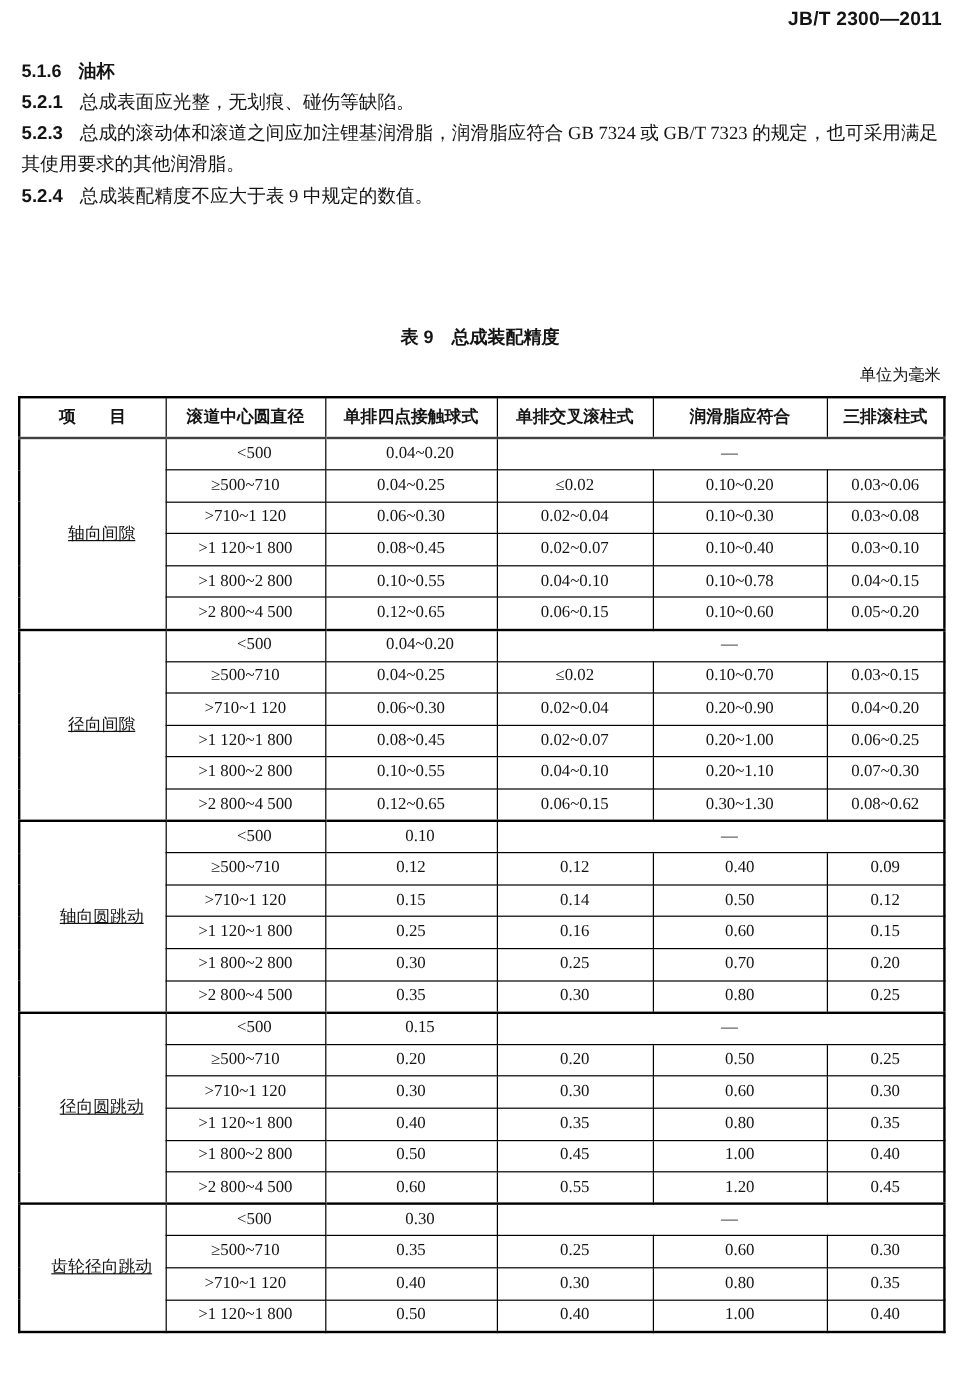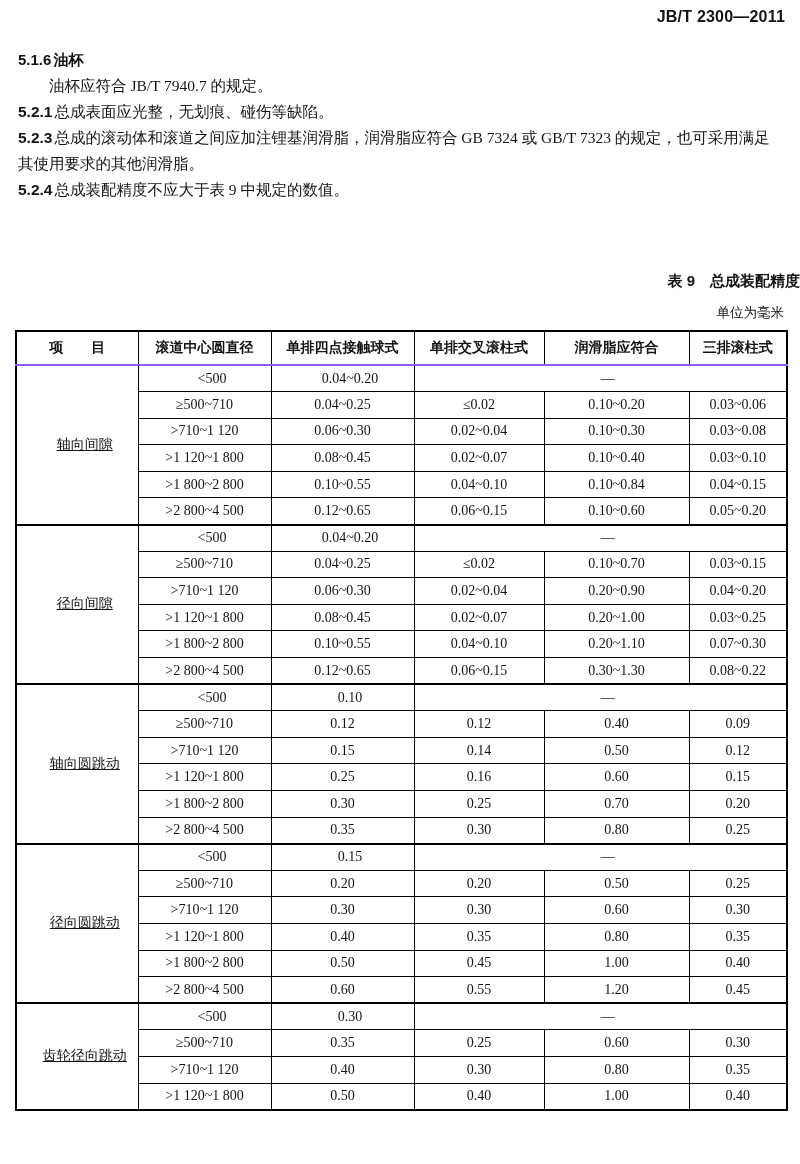--- a/index.html
+++ b/index.html
@@ -23,26 +23,26 @@
   }
   .content p { margin:0; }
   .content p.heading {
     font-weight:bold;
     font-family:"Liberation Sans","DejaVu Sans",sans-serif;
     font-size:15px;
   }
   .content .num {
     font-family:"Liberation Sans","DejaVu Sans",sans-serif;
     font-weight:bold;
-    margin-right:2px;
+    margin-right:14px;
   }
   .content p.indent { text-indent:2em; }
   .table-title {
     position:absolute; top:272px; left:0; width:100%;
-    text-align:right;
+    text-align:center;
     font-family:"Liberation Sans","DejaVu Sans",sans-serif;
     font-weight:bold; font-size:15px;
   }
   .unit-note {
     position:absolute; top:304px; right:16px;
     font-size:13.5px;
   }
   table.precision {
     position:absolute; top:330px; left:15px;
     width:771px;
@@ -53,40 +53,39 @@
   .precision th, .precision td {
     border:1px solid #000;
     text-align:center; vertical-align:middle;
     padding:0;
     overflow:hidden; white-space:nowrap;
   }
   .precision thead th {
     height:34px;
     font-family:"Liberation Sans","DejaVu Sans",sans-serif;
     font-weight:bold; font-size:14px;
-    border-bottom:2px solid #8b5cf6;
+    border-bottom:2px solid #404040;
   }
   .precision tbody td {
     height:26.6px;
     font-size:14px;
     font-family:"Liberation Serif","DejaVu Serif",serif;
   }
   .precision tbody tr.group-start td { border-top:2px solid #000;padding-left:15px; }
   .precision td.item-cell { font-size:14px;text-decoration:underline; }
 </style>
 </head>
 <body>
 
 <div class="page">
 
   <div class="doc-header">JB/T 2300—2011</div>
 
   <div class="content" id="clauses">
       <p class="heading"><span class="num">5.1.6</span>油杯</p>
-      <p class="indent">油杯应符合 JB/T 7940.7 的规定。</p>
       <p class="body"><span class="num">5.2.1</span>总成表面应光整，无划痕、碰伤等缺陷。</p>
       <p class="body"><span class="num">5.2.3</span>总成的滚动体和滚道之间应加注锂基润滑脂，润滑脂应符合 GB 7324 或 GB/T 7323 的规定，也可采用满足其使用要求的其他润滑脂。</p>
       <p class="body"><span class="num">5.2.4</span>总成装配精度不应大于表 9 中规定的数值。</p>
     </div>
 
   <div class="table-title">表 9　总成装配精度</div>
 
   <div class="unit-note">单位为毫米</div>
 
   <table class="precision">
@@ -133,21 +132,21 @@
           <td>&gt;1 120~1 800</td>
           <td>0.08~0.45</td>
           <td>0.02~0.07</td>
           <td>0.10~0.40</td>
           <td>0.03~0.10</td>
         </tr>
         <tr>
           <td>&gt;1 800~2 800</td>
           <td>0.10~0.55</td>
           <td>0.04~0.10</td>
-          <td>0.10~0.84</td>
+          <td>0.10~0.78</td>
           <td>0.04~0.15</td>
         </tr>
         <tr>
           <td>&gt;2 800~4 500</td>
           <td>0.12~0.65</td>
           <td>0.06~0.15</td>
           <td>0.10~0.60</td>
           <td>0.05~0.20</td>
         </tr>
         <tr class="group-start">
@@ -168,35 +167,35 @@
           <td>0.06~0.30</td>
           <td>0.02~0.04</td>
           <td>0.20~0.90</td>
           <td>0.04~0.20</td>
         </tr>
         <tr>
           <td>&gt;1 120~1 800</td>
           <td>0.08~0.45</td>
           <td>0.02~0.07</td>
           <td>0.20~1.00</td>
-          <td>0.03~0.25</td>
+          <td>0.06~0.25</td>
         </tr>
         <tr>
           <td>&gt;1 800~2 800</td>
           <td>0.10~0.55</td>
           <td>0.04~0.10</td>
           <td>0.20~1.10</td>
           <td>0.07~0.30</td>
         </tr>
         <tr>
           <td>&gt;2 800~4 500</td>
           <td>0.12~0.65</td>
           <td>0.06~0.15</td>
           <td>0.30~1.30</td>
-          <td>0.08~0.22</td>
+          <td>0.08~0.62</td>
         </tr>
         <tr class="group-start">
           <td rowspan="6" class="item-cell">轴向圆跳动</td>
           <td>&lt;500</td>
           <td>0.10</td>
           <td colspan="3">—</td>
         </tr>
         <tr>
           <td>≥500~710</td>
           <td>0.12</td>

